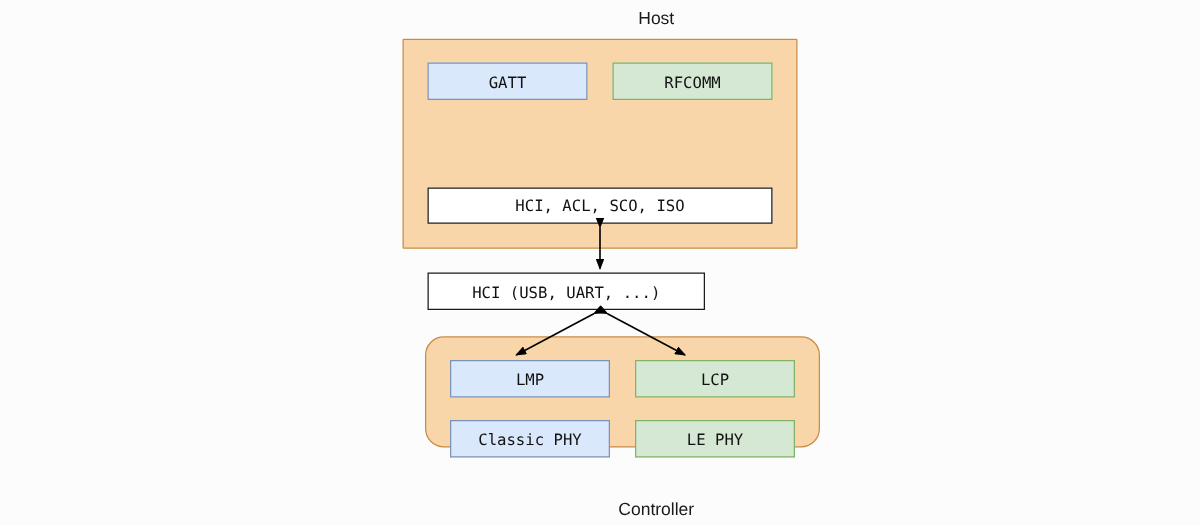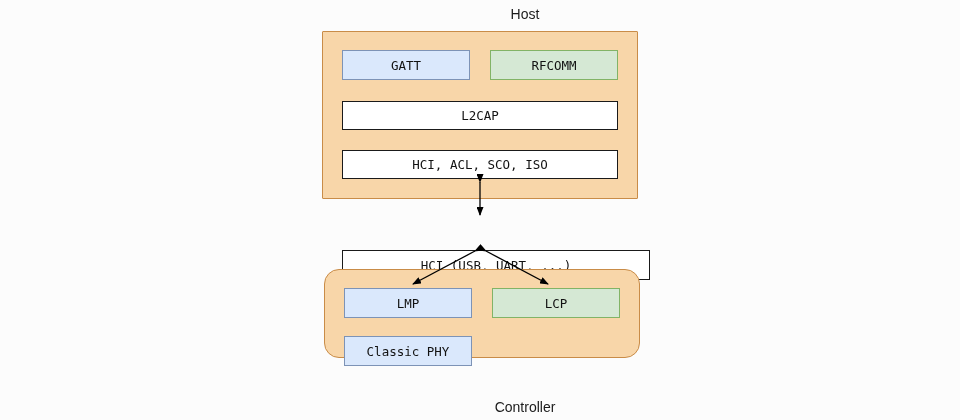--- a/index.html
+++ b/index.html
@@ -25,21 +25,21 @@
   #controller-caption { top: 399px; }
 
   .container {
     position: absolute;
     background: #f8d6a9;
     border: 1.5px solid #c98c48;
     border-radius: 1px;
     box-sizing: border-box;
   }
   #host-container { left: 322px; top: 31px; width: 316px; height: 168px; padding-left: 36px; }
-  #controller-container { left: 324px; top: 269px; width: 316px; height: 89px; border-radius: 15px; }
+  #controller-container { left: 340px; top: 269px; width: 316px; height: 89px; border-radius: 15px; }
 
   .box {
     position: absolute;
     box-sizing: border-box;
     display: flex; align-items: center; justify-content: center;
     font-family: "DejaVu Sans Mono", "Liberation Mono", monospace;
     font-size: 12.5px;
     color: #121212;
     white-space: nowrap;
   }
@@ -47,21 +47,21 @@
   .box.green { background: #d5e8d4; border: 1px solid #82b366; }
   .box.white { background: #ffffff; border: 1px solid #1a1a1a; }
 
   
   #box-gatt        { left: 19px;  top: 18px;  width: 128px; height: 30px; }
   #box-rfcomm      { left: 167px; top: 18px;  width: 128px; height: 30px; }
   #box-l2cap       { left: 19px;  top: 69px;  width: 276px; height: 29px; }
   #box-hci-acl     { left: 19px;  top: 118px; width: 276px; height: 29px; justify-content: center; }
 
   
-  #box-transport   { left: 342px; top: 218px; width: 308px; height: 30px; margin-top: 32px; }
+  #box-transport   { left: 342px; top: 218px; width: 222px; height: 30px; }
 
   
   #box-lmp         { left: 19px;  top: 18px;  width: 128px; height: 30px; }
   #box-lcp         { left: 167px; top: 18px;  width: 128px; height: 30px; }
   #box-classic-phy { left: 19px;  top: 66px;  width: 128px; height: 30px; }
   #box-le-phy      { left: 167px; top: 66px;  width: 128px; height: 30px; }
 
   #arrow-layer {
     position: absolute; left: 0; top: 0;
     width: 960px; height: 420px;
@@ -75,42 +75,42 @@
 
   <div class="caption" id="host-caption">Host</div>
 
   <div class="container" id="host-container">
     <div class="box blue" id="box-gatt">
       <span>GATT</span>
     </div>
     <div class="box green" id="box-rfcomm">
       <span>RFCOMM</span>
     </div>
-    <div class="box white" id="box-l2cap">
-      <span>L2CAP</span>
-    </div>
     <div class="box white" id="box-hci-acl">
       <span>HCI, ACL, SCO, ISO</span>
     </div>
   </div>
 
   <div class="box white" id="box-transport">
     <span>HCI (USB, UART, ...)</span>
   </div>
 
   <div class="container" id="controller-container">
     <div class="box blue" id="box-lmp">
       <span>LMP</span>
     </div>
     <div class="box green" id="box-lcp">
       <span>LCP</span>
     </div>
     <div class="box blue" id="box-classic-phy">
       <span>Classic PHY</span>
     </div>
+    <div class="box green" id="box-le-phy">
+      <span>LE PHY</span>
+    </div>
   </div>
 
   <div class="caption" id="controller-caption">Controller</div>
 
   <svg id="arrow-layer" viewBox="0 0 960 420" xmlns="http://www.w3.org/2000/svg">
     <defs>
       <marker id="arrowhead" markerWidth="9" markerHeight="7" refX="8" refY="3.5" orient="auto" markerUnits="userSpaceOnUse">
         <path d="M0,0 L9,3.5 L0,7 Z" fill="#000000"></path>
       </marker>
     </defs>

